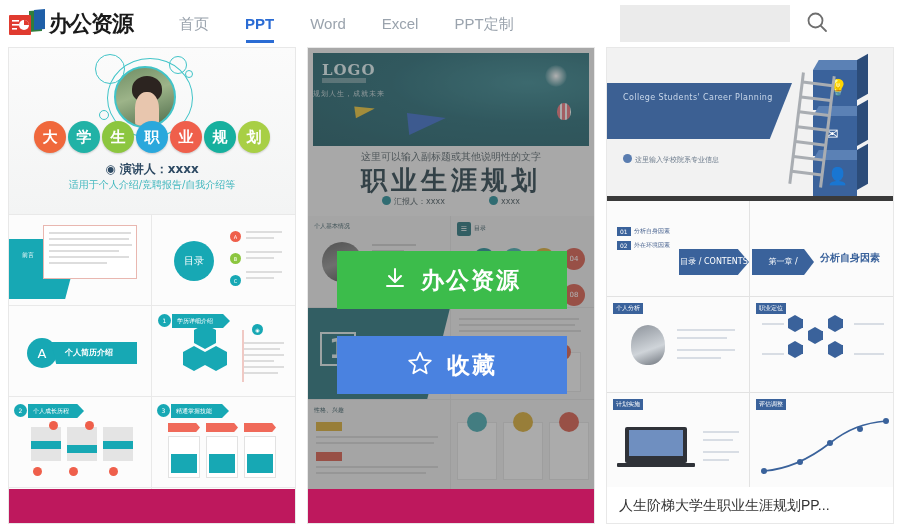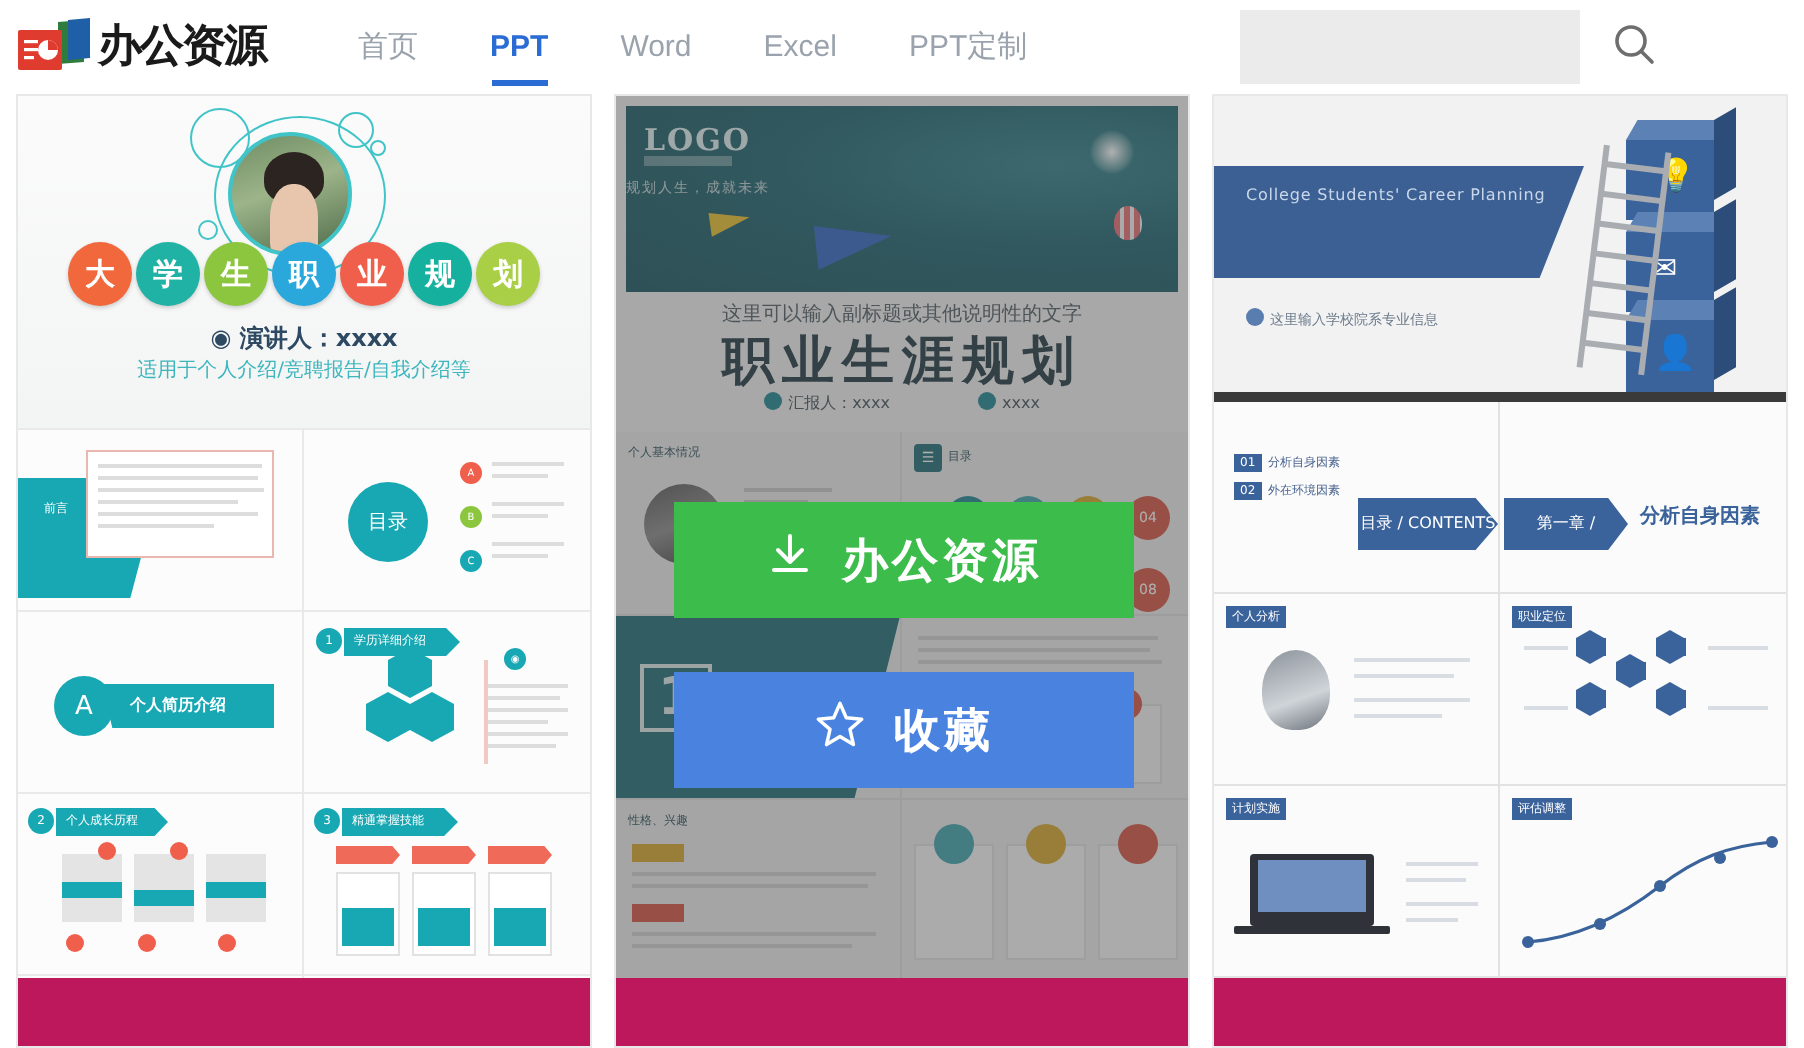--- a/index.html
+++ b/index.html
@@ -775,14 +775,15 @@
               <circle cx="40" cy="45" r="3" fill="#3a629b"></circle>
               <circle cx="70" cy="26" r="3" fill="#3a629b"></circle>
               <circle cx="100" cy="12" r="3" fill="#3a629b"></circle>
               <circle cx="126" cy="4" r="3" fill="#3a629b"></circle>
             </svg>
           </div>
 
         </div>
       </div>
     </div>
+    <div class="card-title">人生阶梯大学生职业生涯规划PP...</div>
   </div>
 </div>
 
 </body></html>

